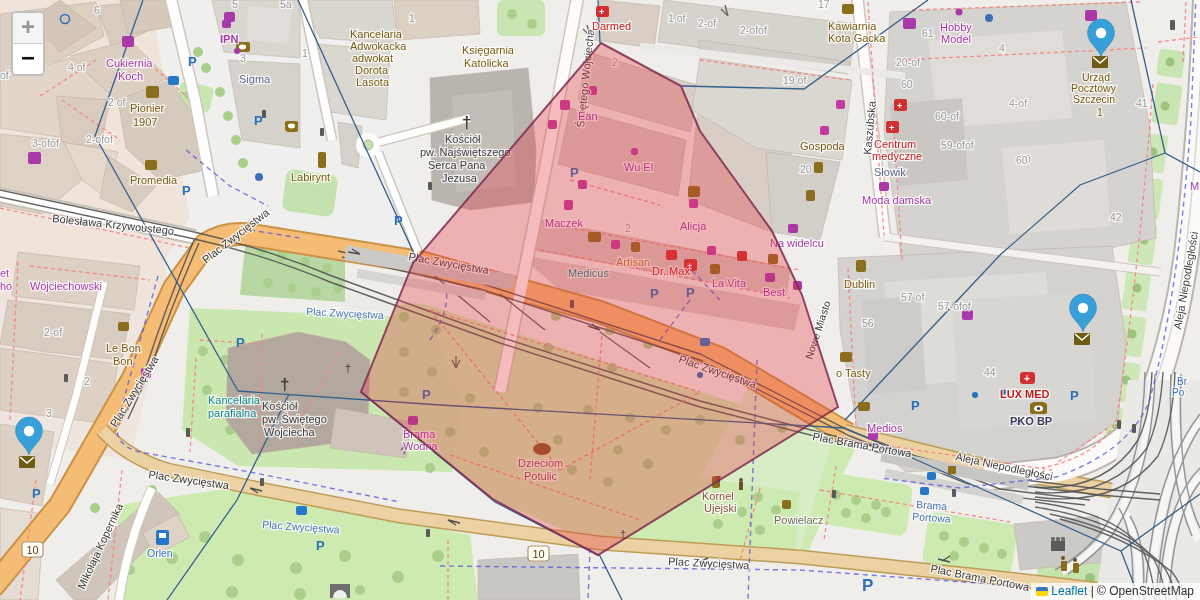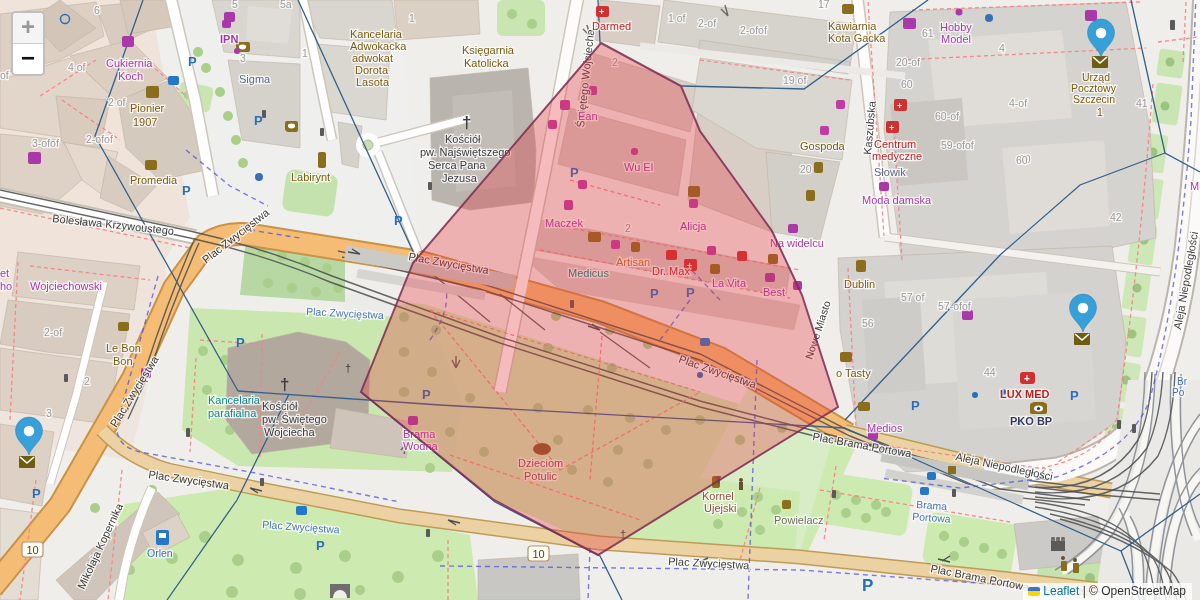--- a/index.html
+++ b/index.html
@@ -10,21 +10,21 @@
   .hn{fill:#9a9a9a;font-size:10.5px;}
   .shop{fill:#a939a9;font-size:11px;}
   .amen{fill:#7a5c10;font-size:11px;}
   .health{fill:#c31e1e;font-size:11px;}
   .transit{fill:#4877b8;font-size:10.5px;}
   .teal{fill:#0d8b8b;font-size:11px;}
   #zoomctl{position:absolute;left:11px;top:11px;width:30px;border:2px solid rgba(0,0,0,0.25);border-radius:5px;background:#fff;z-index:50;}
   #zoomctl .b{width:30px;height:30px;line-height:28px;text-align:center;font-size:24px;font-weight:bold;}
   #zin{color:#999;background:#f4f4f4;border-bottom:1px solid #ccc;border-radius:4px 4px 0 0;}
   #zout{color:#111;background:#fff;border-radius:0 0 4px 4px;}
-  #attrib{position:absolute;right:8px;bottom:0;background:rgba(255,255,255,0.8);padding:1px 6px 2px 5px;font-size:12px;color:#333;z-index:50;line-height:14px;}
+  #attrib{position:absolute;right:0;bottom:0;background:rgba(255,255,255,0.8);padding:1px 6px 2px 5px;font-size:12px;color:#333;z-index:50;line-height:14px;}
   #attrib a{color:#0078a8;text-decoration:none;}
   .flag{display:inline-block;width:12px;height:9px;border-radius:2px;vertical-align:-1px;
     background:linear-gradient(#3a75c4 50%,#ffd500 50%);}
 </style>
 </head>
 <body>
 <div id="map">
 <svg width="1200" height="600" viewBox="0 0 1200 600">
 
 <rect x="0" y="0" width="1200" height="600" fill="#f0eeea"></rect>

